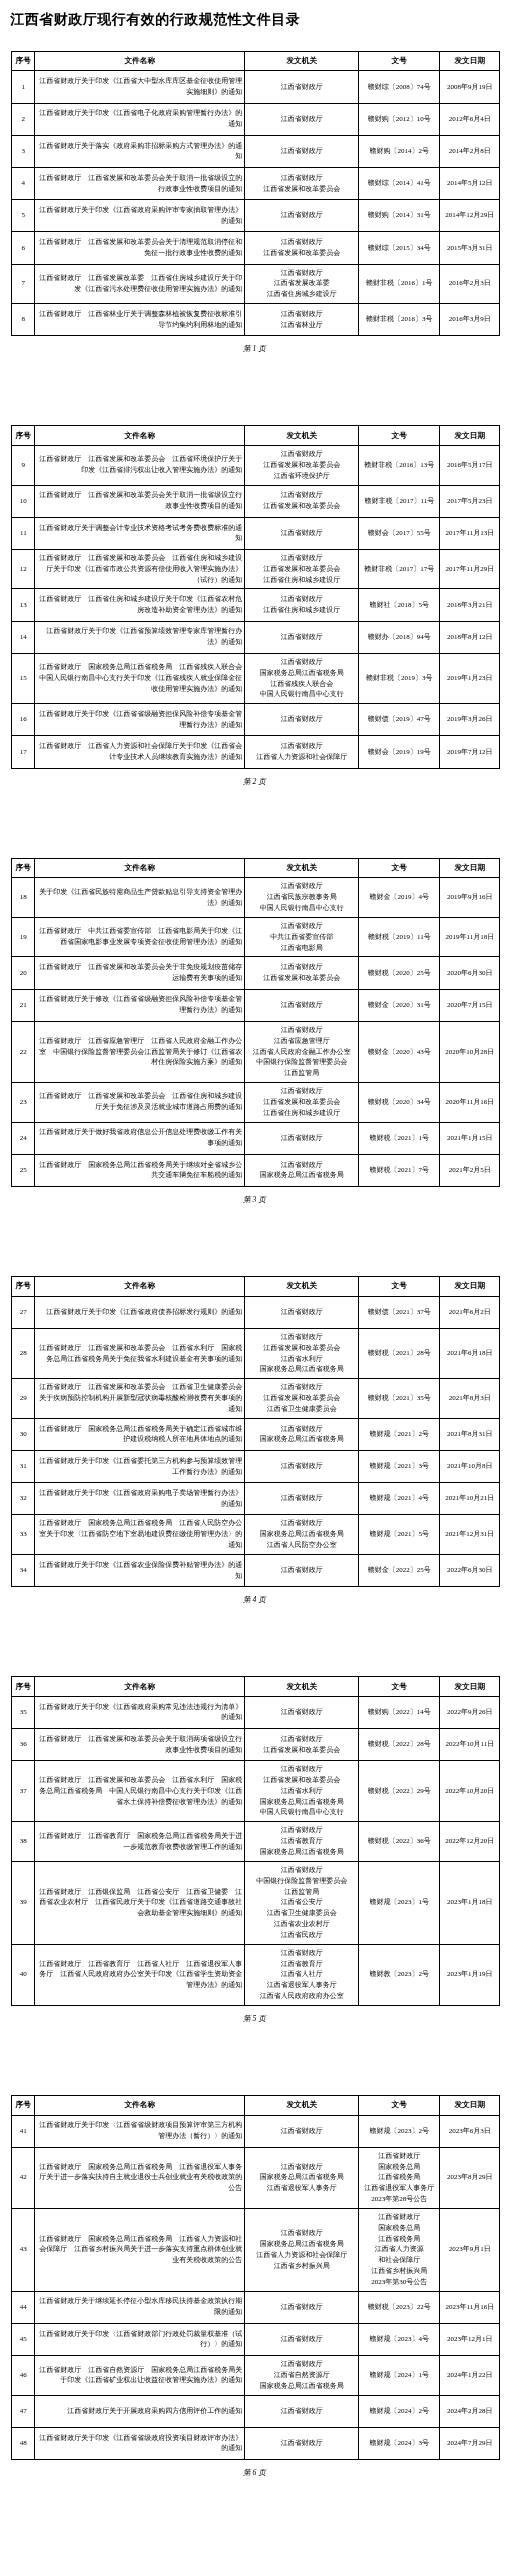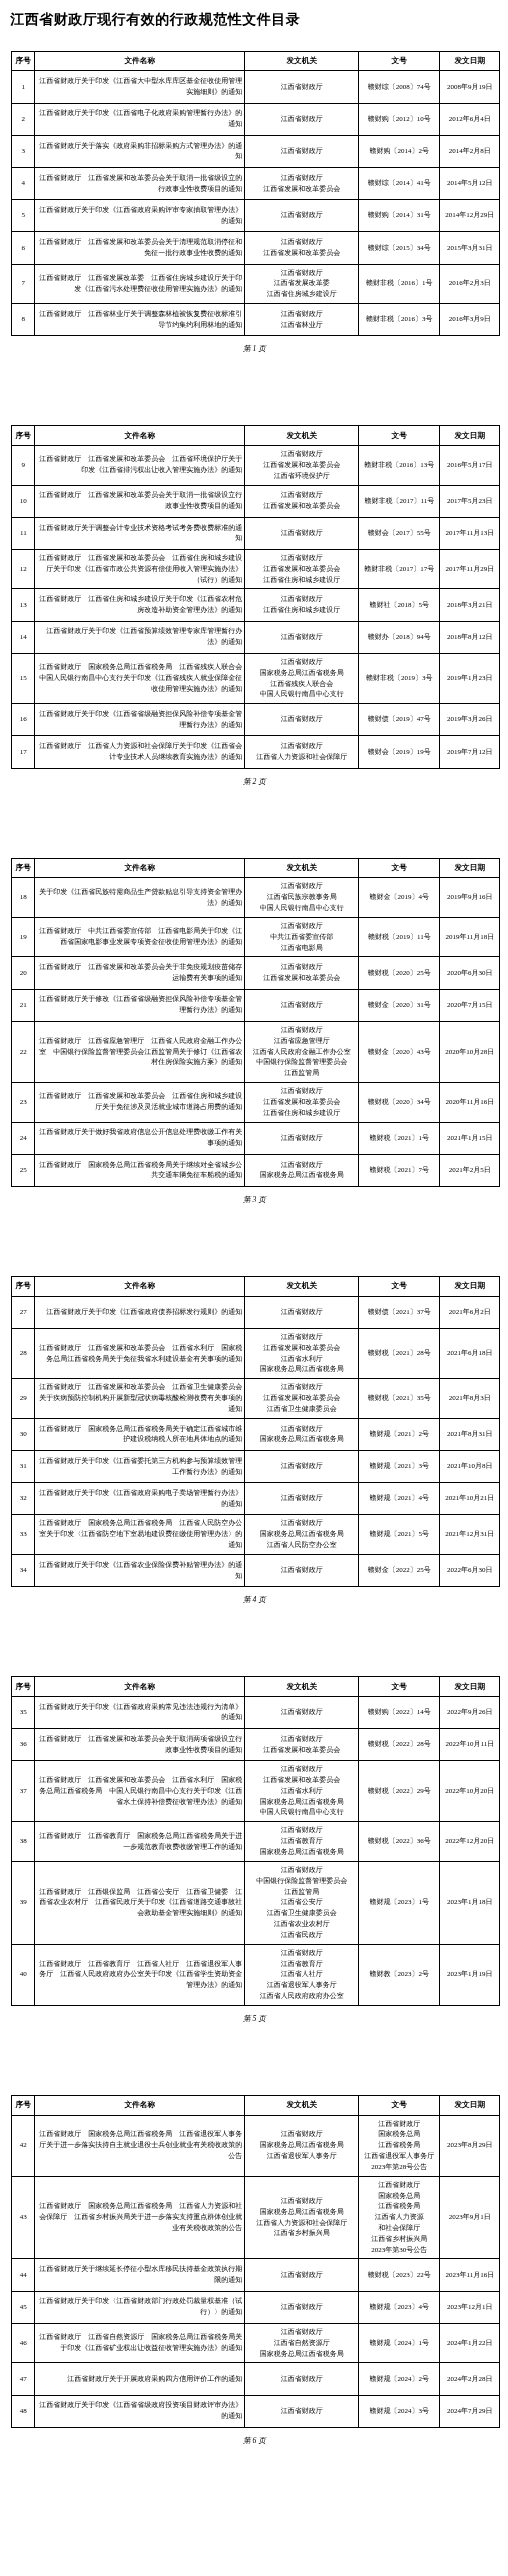--- a/index.html
+++ b/index.html
@@ -672,20 +672,31 @@
             <tr class="header-row">
               <th>序号</th>
               <th>文件名称</th>
               <th>发文机关</th>
               <th>文号</th>
               <th>发文日期</th>
             </tr>
           </thead>
           <tbody>
             <tr>
+              <td class="c-no">41</td>
+              <td class="c-name">江西省财政厅关于印发〈江西省省级财政项目预算评审第三方机构管理办法（暂行）〉的通知</td>
+              <td class="c-issuer">
+                <div class="line">江西省财政厅</div>
+              </td>
+              <td class="c-docno">
+                <div class="line">赣财规〔2023〕2号</div>
+              </td>
+              <td class="c-date">2023年6月3日</td>
+            </tr>
+            <tr>
               <td class="c-no">42</td>
               <td class="c-name">江西省财政厅　国家税务总局江西省税务局　江西省退役军人事务厅关于进一步落实扶持自主就业退役士兵创业就业有关税收政策的公告</td>
               <td class="c-issuer">
                 <div class="line">江西省财政厅</div>
                 <div class="line">国家税务总局江西省税务局</div>
                 <div class="line">江西省退役军人事务厅</div>
               </td>
               <td class="c-docno">
                 <div class="line">江西省财政厅</div>
                 <div class="line">国家税务总局</div>

